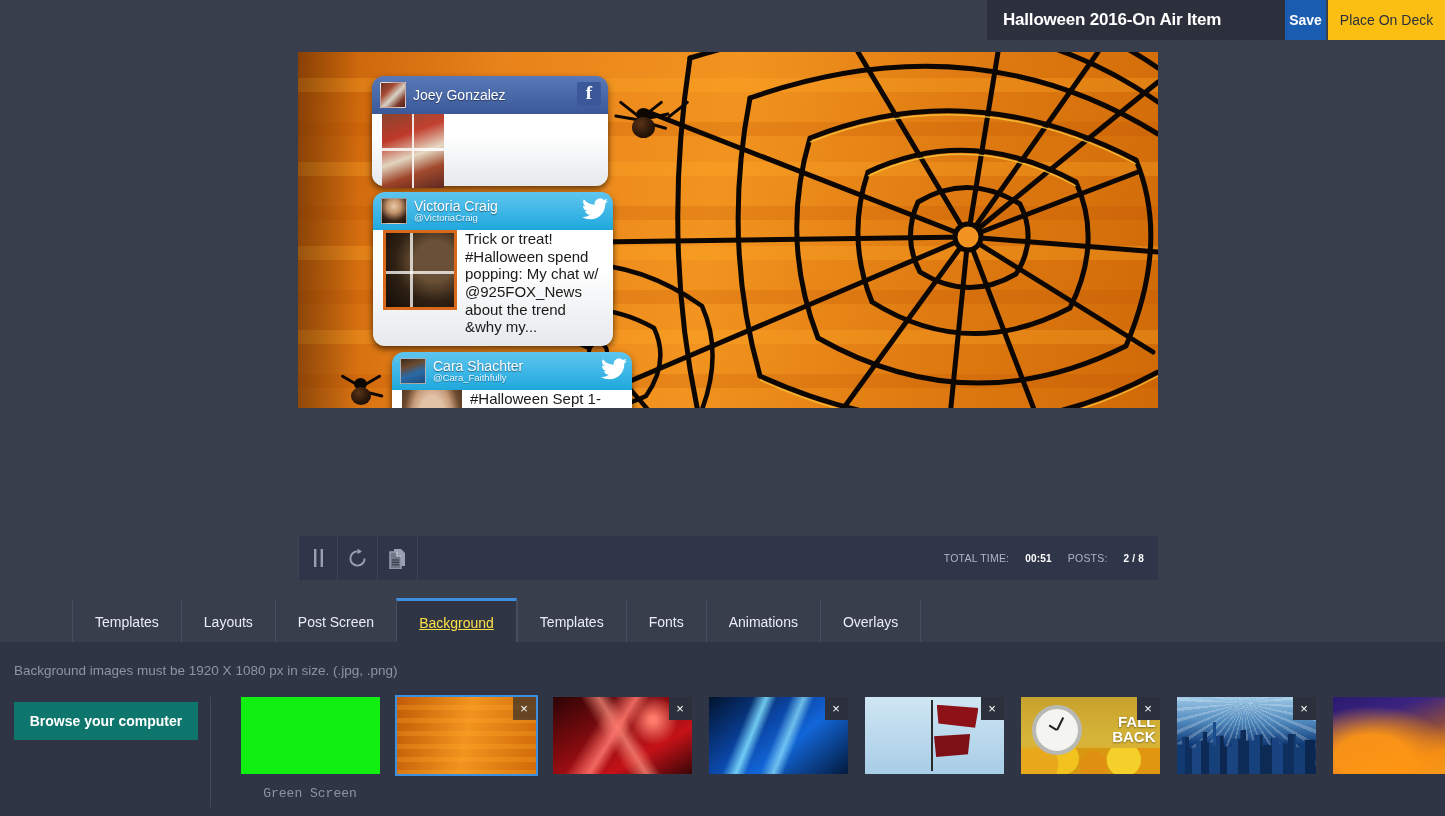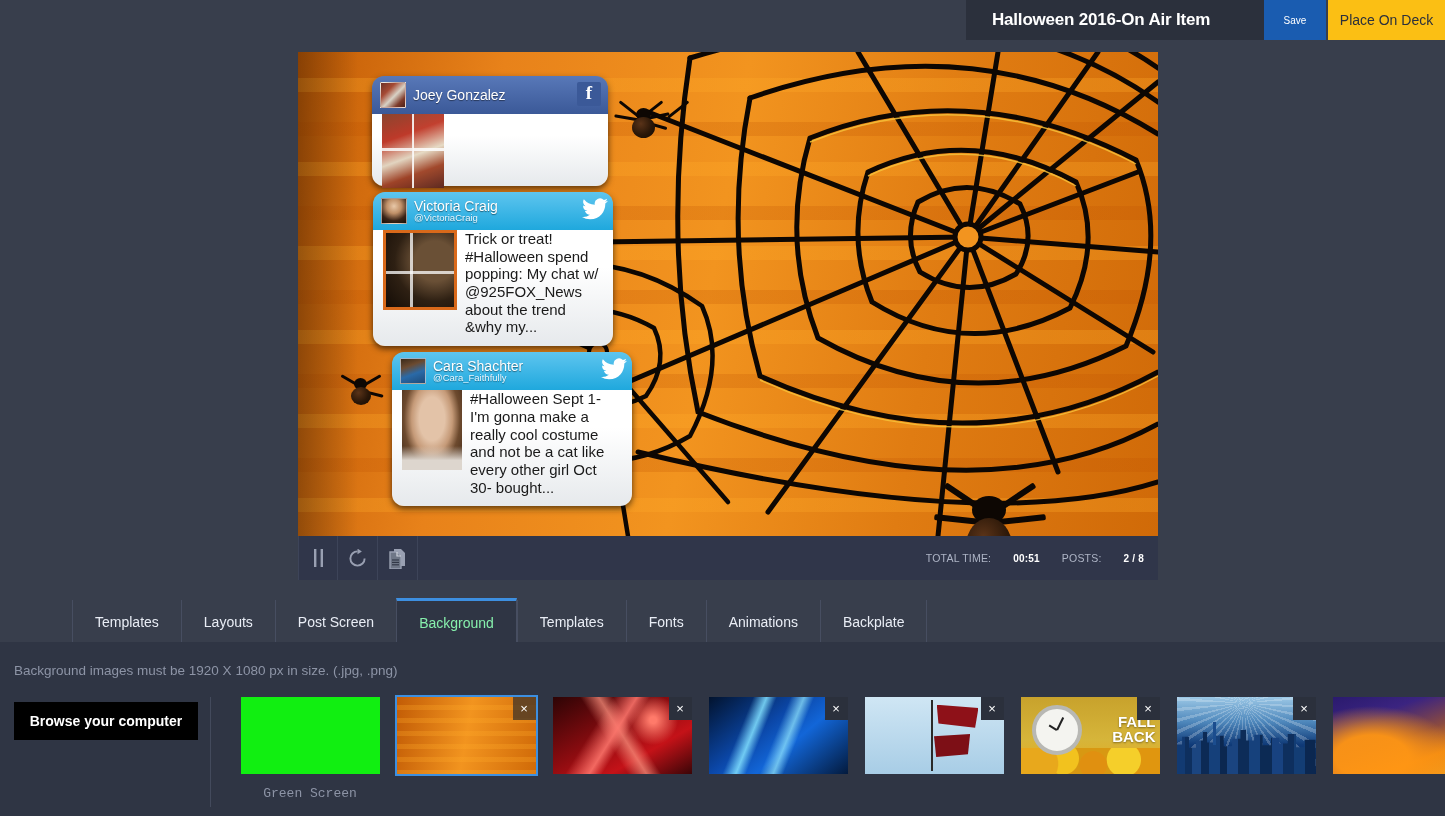--- a/index.html
+++ b/index.html
@@ -16,47 +16,47 @@
     background: #383e4c;
     display: flex; justify-content: flex-end; align-items: stretch;
   }
   .title-field {
     width: 298px; height: 40px;
     background: #2b303c;
     border: none; outline: none;
     color: #ffffff;
     font-family: "Liberation Sans", sans-serif;
     font-size: 17px; font-weight: bold;
-    padding: 0 26px;
+    padding: 0 16px;
     letter-spacing: -0.2px;
   }
   .btn-save {
-    width: 62px; height: 40px;
+    width: 41px; height: 40px;
     background: #1a5cb0; color: #ffffff;
     border: none; cursor: pointer;
     font-family: "Liberation Sans", sans-serif;
-    font-size: 10px; font-weight: normal;
+    font-size: 14px; font-weight: bold;
     display: flex; align-items: center; justify-content: center;
   }
   .btn-deck {
     width: 117px; height: 40px;
     background: #fbbf14; color: #2b303c;
     border: none; cursor: pointer;
     margin-left: 2px;
     font-family: "Liberation Sans", sans-serif;
     font-size: 14px; font-weight: normal;
     display: flex; align-items: center; justify-content: center;
   }
   
   .stage-wrap {
     position: absolute; left: 298px; top: 52px;
     width: 860px; height: 528px;
   }
   .stage {
-    position: absolute; left: 0; top: 0; width: 860px; height: 484px;
+    position: absolute; left: 0; top: 0; width: 860px; height: 356px;
     overflow: hidden;
     background: #7dd3fc;
   }
   
   .bg-base {
     position: absolute; inset: 0;
     background:
       repeating-linear-gradient(180deg,
         rgba(255,255,255,0.00) 0px, rgba(255,255,255,0.00) 26px,
         rgba(255,170,40,0.30) 26px, rgba(255,170,40,0.30) 40px,
@@ -195,57 +195,58 @@
   .tctl {
     width: 40px; height: 44px;
     display: flex; align-items: center; justify-content: center;
     border-right: 1px solid #3d4459;
     cursor: pointer;
   }
   .tctl:first-child { border-left: 1px solid #3d4459; }
   .meta {
     margin-left: auto; margin-right: 14px;
     color: #d6dae6; font-size: 11px; letter-spacing: 0.2px;
-    display: flex; align-items: center; gap: 22px;
+    display: flex; align-items: center; gap: 16px;
   }
   .meta .lbl { color: #aeb5c6; font-size: 10.5px; }
   .meta .val { color: #ffffff; font-weight: bold; font-size: 10px; }
   
   .tabs {
     position: absolute; left: 72px; top: 598px;
     display: flex; align-items: flex-end;
   }
   .tab {
     height: 44px; padding: 0 22px;
     display: flex; align-items: center; justify-content: center;
     color: #e9edf5; font-size: 14px; cursor: pointer;
     border-left: 1px solid #474e61;
     background: transparent;
   }
   .tab:last-child { border-right: 1px solid #474e61; }
   .tab.active {
-    background: #2f3544; color: #86efac;
+    background: #2f3544; color: #fde047;
     border-top: 3px solid #3d8fe0;
     border-left: 1px solid #474e61;
     border-right: 1px solid #474e61;
     height: 46px;
+    text-decoration: underline;
   }
   
   .panel {
     position: absolute; left: 0; top: 642px; width: 1445px; height: 174px;
     background: #2f3544;
   }
   .panel-note {
     position: absolute; left: 14px; top: 21px;
     color: #8d94a6; font-size: 13.5px;
   }
   .browse-btn {
     position: absolute; left: 14px; top: 702px;
     width: 184px; height: 38px;
-    background: #000000; color: #ffffff;
+    background: #0f766e; color: #ffffff;
     border: none; cursor: pointer;
     font-size: 14px; font-weight: bold;
     font-family: "Liberation Sans", sans-serif;
     display: flex; align-items: center; justify-content: center;
   }
   .divider {
     position: absolute; left: 210px; top: 697px;
     width: 1px; height: 110px; background: #434a5c;
   }
   .thumbs {
@@ -562,21 +563,21 @@
     <div class="tab">
       <span>Templates</span>
     </div>
     <div class="tab">
       <span>Fonts</span>
     </div>
     <div class="tab">
       <span>Animations</span>
     </div>
     <div class="tab">
-      <span>Backplate</span>
+      <span>Overlays</span>
     </div>
   </div>
 
 <div class="panel">
   <div class="panel-note">Background images must be 1920 X 1080 px in size. (.jpg, .png)</div>
 </div>
 
 <button class="browse-btn">
   <span>Browse your computer</span>
 </button>

